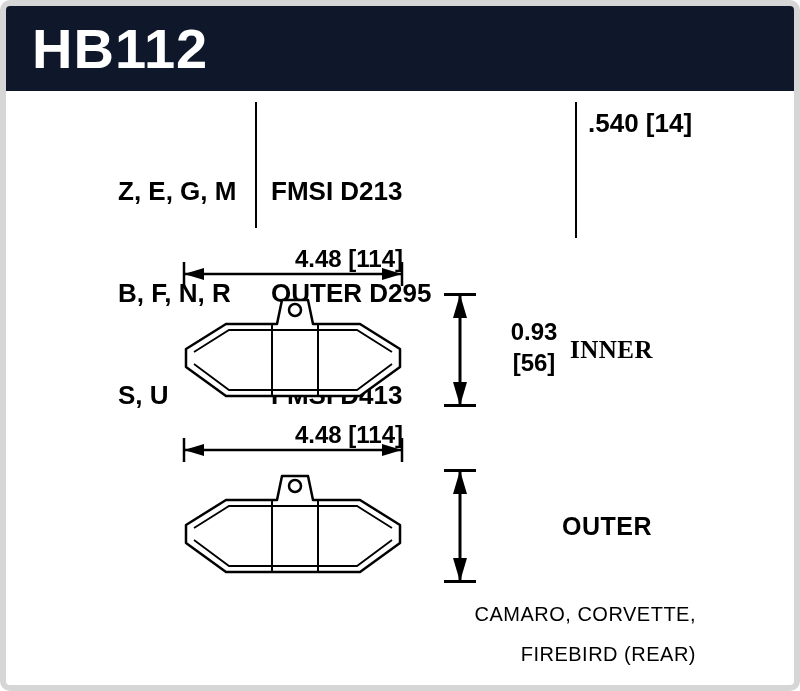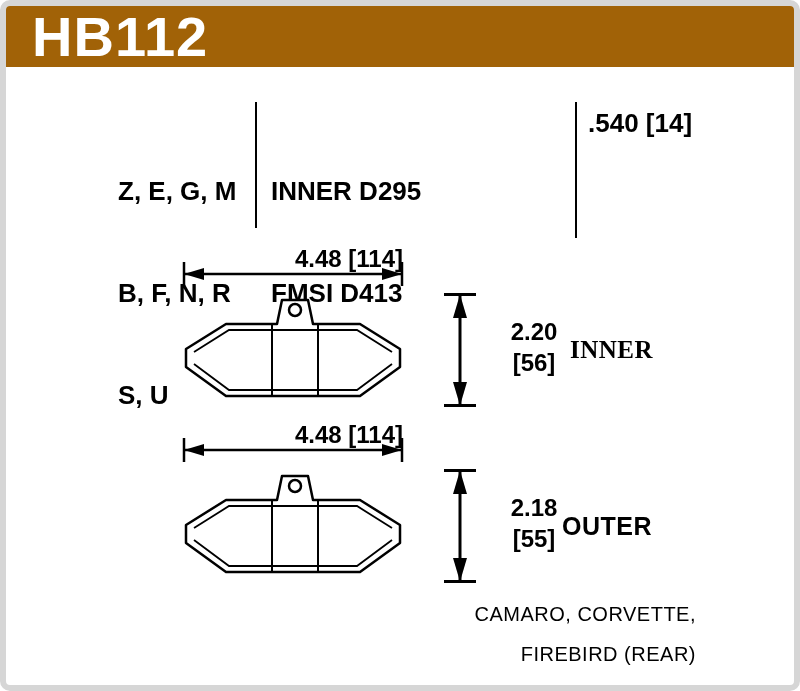--- a/index.html
+++ b/index.html
@@ -9,22 +9,22 @@
   .page {
     position:relative;
     width:800px; height:691px;
     background:#ffffff;
     border:6px solid #d6d6d6;
     border-radius:10px;
     overflow:hidden;
   }
 
   .header {
-    position:absolute; top:0; left:0; right:0; height:61px;
-    background:#a16207;
+    position:absolute; top:0; left:0; right:0; height:85px;
+    background:#0f172a;
     display:flex; align-items:center;
   }
   .part-number {
     color:#ffffff; font-weight:700; font-size:56px;
     padding-left:26px; letter-spacing:1px; line-height:1;
   }
 
   .abs { position:absolute; }
 
   .spec-col {
@@ -84,21 +84,22 @@
 
   <div class="abs spec-col compounds">
     <div>Z, E, G, M</div>
     <div>B, F, N, R</div>
     <div>S, U</div>
   </div>
 
   <div class="vline vline1"></div>
 
   <div class="abs spec-col fmsi">
-    <div>INNER D295</div>
+    <div>FMSI D213</div>
+    <div>OUTER D295</div>
     <div>FMSI D413</div>
   </div>
 
   <div class="vline vline2"></div>
 
   <div class="abs thickness">.540 [14]</div>
 
   <div class="abs dim-label dim-label-1">4.48 [114]</div>
 
   <svg class="abs hdim hdim-1" viewBox="0 0 222 28">
@@ -120,21 +121,21 @@
 
   <svg class="abs vdim vdim-1" viewBox="0 0 36 116">
     <line x1="2" y1="2.5" x2="34" y2="2.5" stroke="#000" stroke-width="3"></line>
     <line x1="2" y1="113.5" x2="34" y2="113.5" stroke="#000" stroke-width="3"></line>
     <line x1="18" y1="2.5" x2="18" y2="113.5" stroke="#000" stroke-width="3"></line>
     <polygon points="18,2.5 11,26 25,26" fill="#000"></polygon>
     <polygon points="18,113.5 11,90 25,90" fill="#000"></polygon>
   </svg>
 
   <div class="abs hlabel hlabel-1">
-    <div>2.20</div>
+    <div>0.93</div>
     <div>[56]</div>
   </div>
 
   <div class="abs side-label side-label-1">INNER</div>
 
   <div class="abs dim-label dim-label-2">4.48 [114]</div>
 
   <svg class="abs hdim hdim-2" viewBox="0 0 222 28">
     <line x1="2" y1="2" x2="2" y2="26" stroke="#000" stroke-width="2.5"></line>
     <line x1="220" y1="2" x2="220" y2="26" stroke="#000" stroke-width="2.5"></line>
@@ -153,24 +154,20 @@
   </svg>
 
   <svg class="abs vdim vdim-2" viewBox="0 0 36 116">
     <line x1="2" y1="2.5" x2="34" y2="2.5" stroke="#000" stroke-width="3"></line>
     <line x1="2" y1="113.5" x2="34" y2="113.5" stroke="#000" stroke-width="3"></line>
     <line x1="18" y1="2.5" x2="18" y2="113.5" stroke="#000" stroke-width="3"></line>
     <polygon points="18,2.5 11,26 25,26" fill="#000"></polygon>
     <polygon points="18,113.5 11,90 25,90" fill="#000"></polygon>
   </svg>
 
-  <div class="abs hlabel hlabel-2">
-    <div>2.18</div>
-    <div>[55]</div>
-  </div>
 
   <div class="abs side-label side-label-2">OUTER</div>
 
   <div class="abs app-text">
     <div>CAMARO, CORVETTE,</div>
     <div>FIREBIRD (REAR)</div>
   </div>
 
 </div>
 

